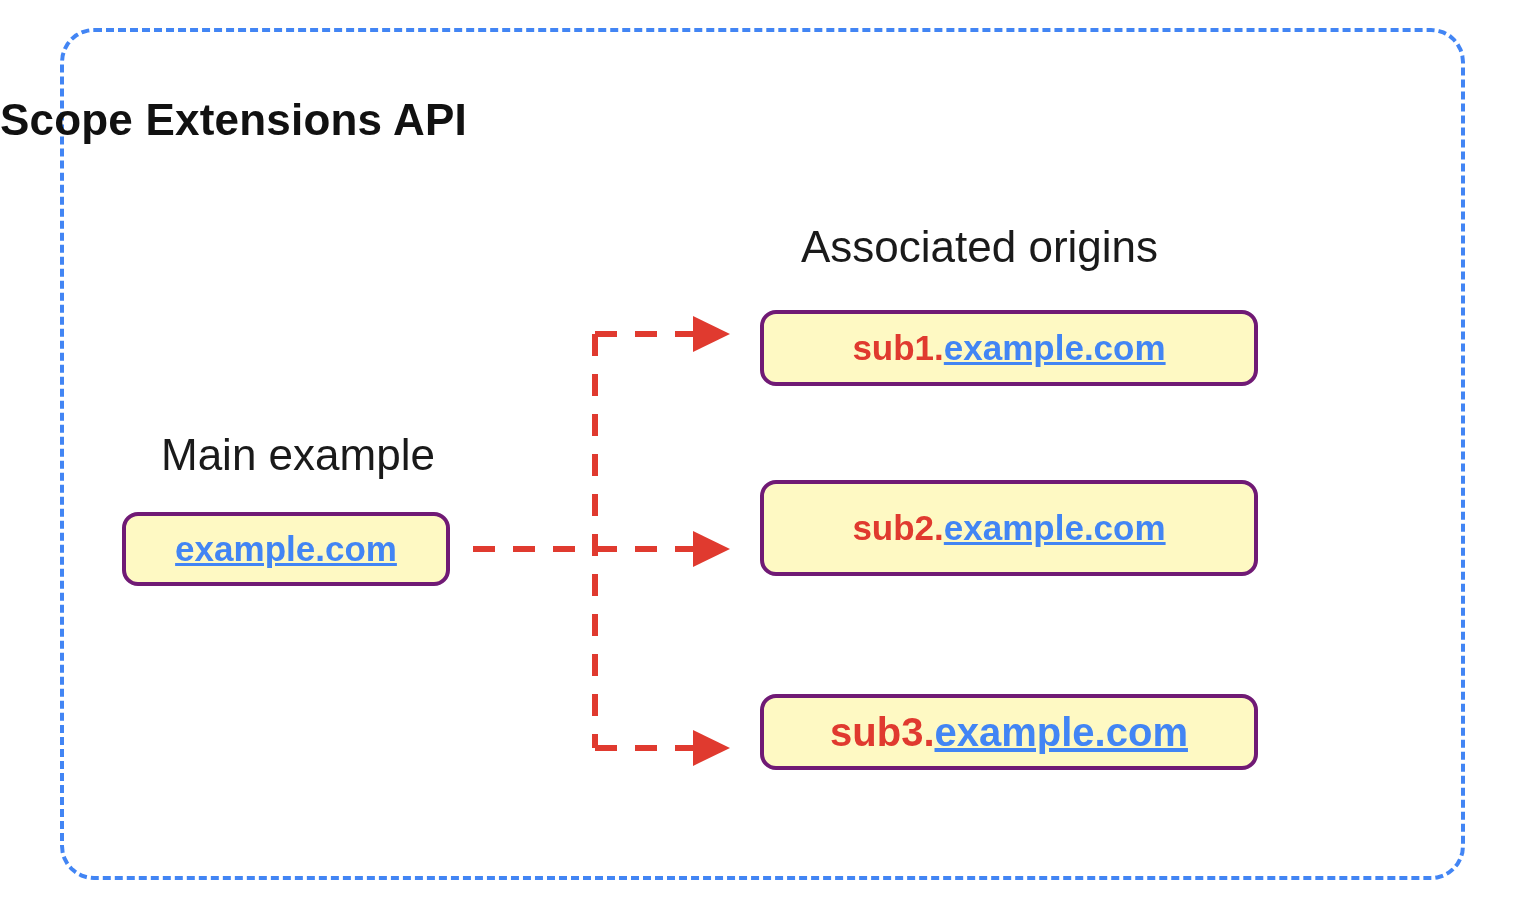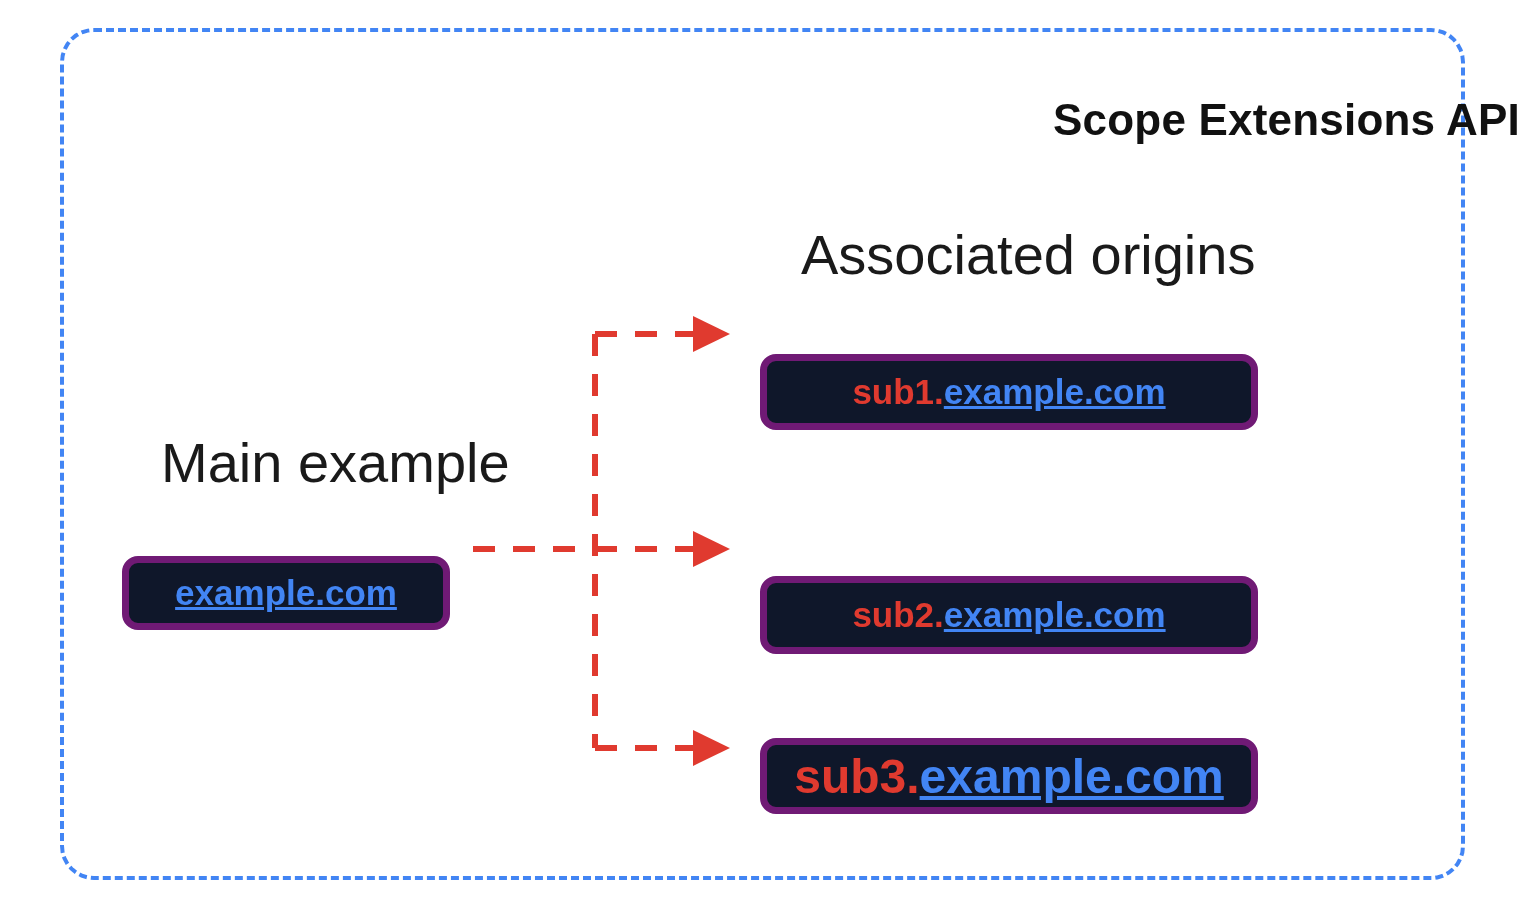--- a/index.html
+++ b/index.html
@@ -31,73 +31,72 @@
     border-radius: 34px;
     box-sizing: border-box;
   }
 
   
   .diagram-title {
     position: absolute;
     left: 0;
     top: 95px;
     width: 1520px;
-    text-align: right;
+    text-align: left;
     font-size: 44px;
     font-weight: bold;
     color: #111111;
     letter-spacing: 0.2px;
   }
 
   
   .section-label {
     position: absolute;
-    font-size: 56px;
+    font-size: 44px;
     font-weight: normal;
     color: #1a1a1a;
     white-space: nowrap;
   }
   .label-associated {
     left: 801px;
     top: 222px;
   }
   .label-main {
     left: 161px;
     top: 430px;
   }
 
   
   .origin-box {
     position: absolute;
     box-sizing: border-box;
-    border: 7px solid #701a75;
+    border: 4px solid #701a75;
     border-radius: 16px;
-    background: #0f172a;
+    background: #fef9c3;
     display: flex;
     align-items: center;
     justify-content: center;
     font-weight: bold;
     white-space: nowrap;
-    margin-top: 44px;
   }
   .box-main {
     left: 122px;
     top: 512px;
     width: 328px;
     height: 74px;
     font-size: 35px;
   }
   .box-sub {
     left: 760px;
     width: 498px;
     font-size: 35px;
   }
   .box-sub1 { top: 310px; height: 76px; }
-  .box-sub2 { top: 532px; height: 78px; }
-  .box-sub3 { top: 694px; height: 76px; font-size: 48px; }
+  .box-sub2 { top: 480px; height: 96px; }
+  .box-sub3 { top: 694px; height: 76px; font-size: 40px; }
 
   .seg-sub  { color: #E03A2F; }
   .seg-base { color: #4285F4; text-decoration: underline; }
 
   
   .connectors {
     position: absolute;
     left: 0;
     top: 0;
     width: 1520px;

